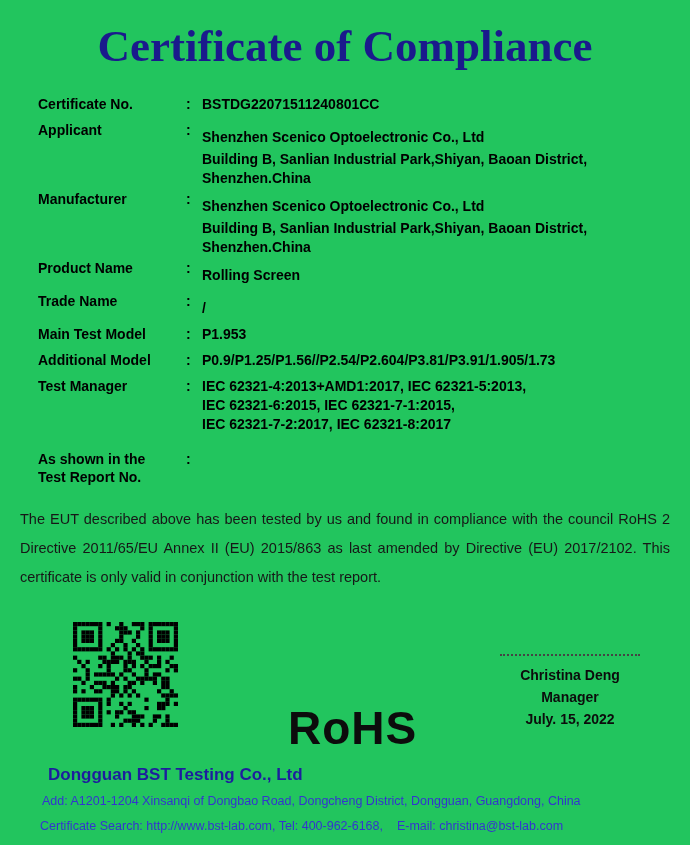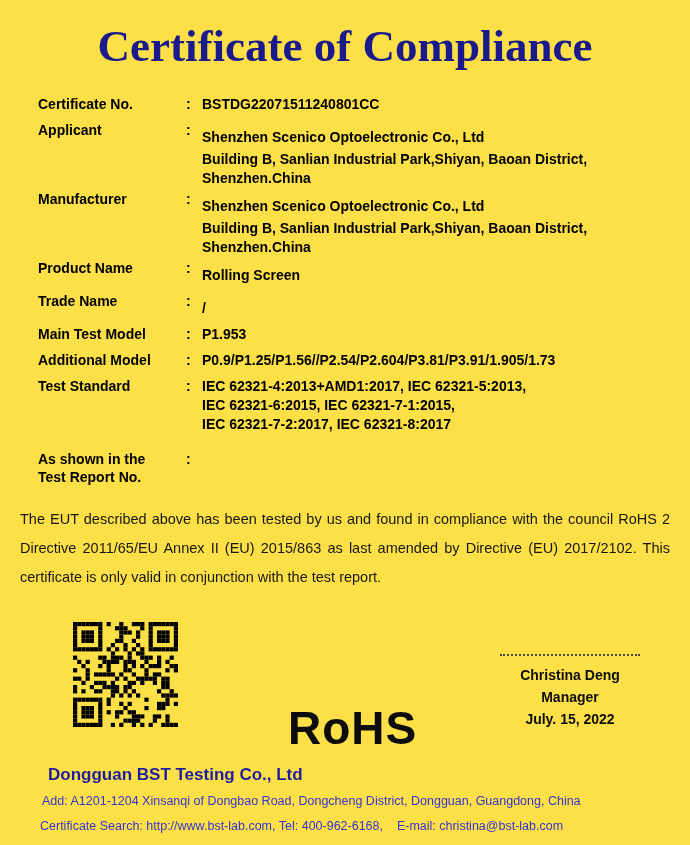--- a/index.html
+++ b/index.html
@@ -1,17 +1,17 @@
 <!DOCTYPE html>
 <html style="--title-color: #1a1a8c; --body-color: #000000; --footer-company-color: #1d1d9e; --footer-text-color: #3434cf;"><head>
 <meta charset="utf-8">
 <style>
   html,body{margin:0;padding:0;background:#ffffff;}
   .doc{
-    position:relative;width:690px;height:845px;background:#fde047;overflow:hidden;
+    position:relative;width:690px;height:845px;background:#22c55e;overflow:hidden;
     font-family:"Liberation Sans",sans-serif;color:#000;
   }
   .title{
     position:absolute;top:20px;left:0;width:100%;margin:0;text-align:center;
     font-family:"Liberation Serif",serif;font-weight:700;font-size:45px;
     color:var(--title-color,#1a1a8c);
   }
   .fields{
     position:absolute;left:38px;top:95px;width:616px;
     font-size:14px;font-weight:700;line-height:18px;color:var(--body-color,#000);
@@ -111,21 +111,21 @@
       <div class="val">P1.953</div>
     </div>
 
     <div class="row">
       <div class="lbl">Additional Model</div>
       <div class="sep">:</div>
       <div class="val">P0.9/P1.25/P1.56//P2.54/P2.604/P3.81/P3.91/1.905/1.73</div>
     </div>
 
     <div class="row">
-      <div class="lbl">Test Standard</div>
+      <div class="lbl">Test Manager</div>
       <div class="sep">:</div>
       <div class="val">
         <div class="std-line">IEC 62321-4:2013+AMD1:2017, IEC 62321-5:2013,</div>
         <div class="std-line">IEC 62321-6:2015, IEC 62321-7-1:2015,</div>
         <div class="std-line">IEC 62321-7-2:2017, IEC 62321-8:2017</div>
       </div>
     </div>
 
     <div class="row" style="margin-top:16px;">
       <div class="lbl">

